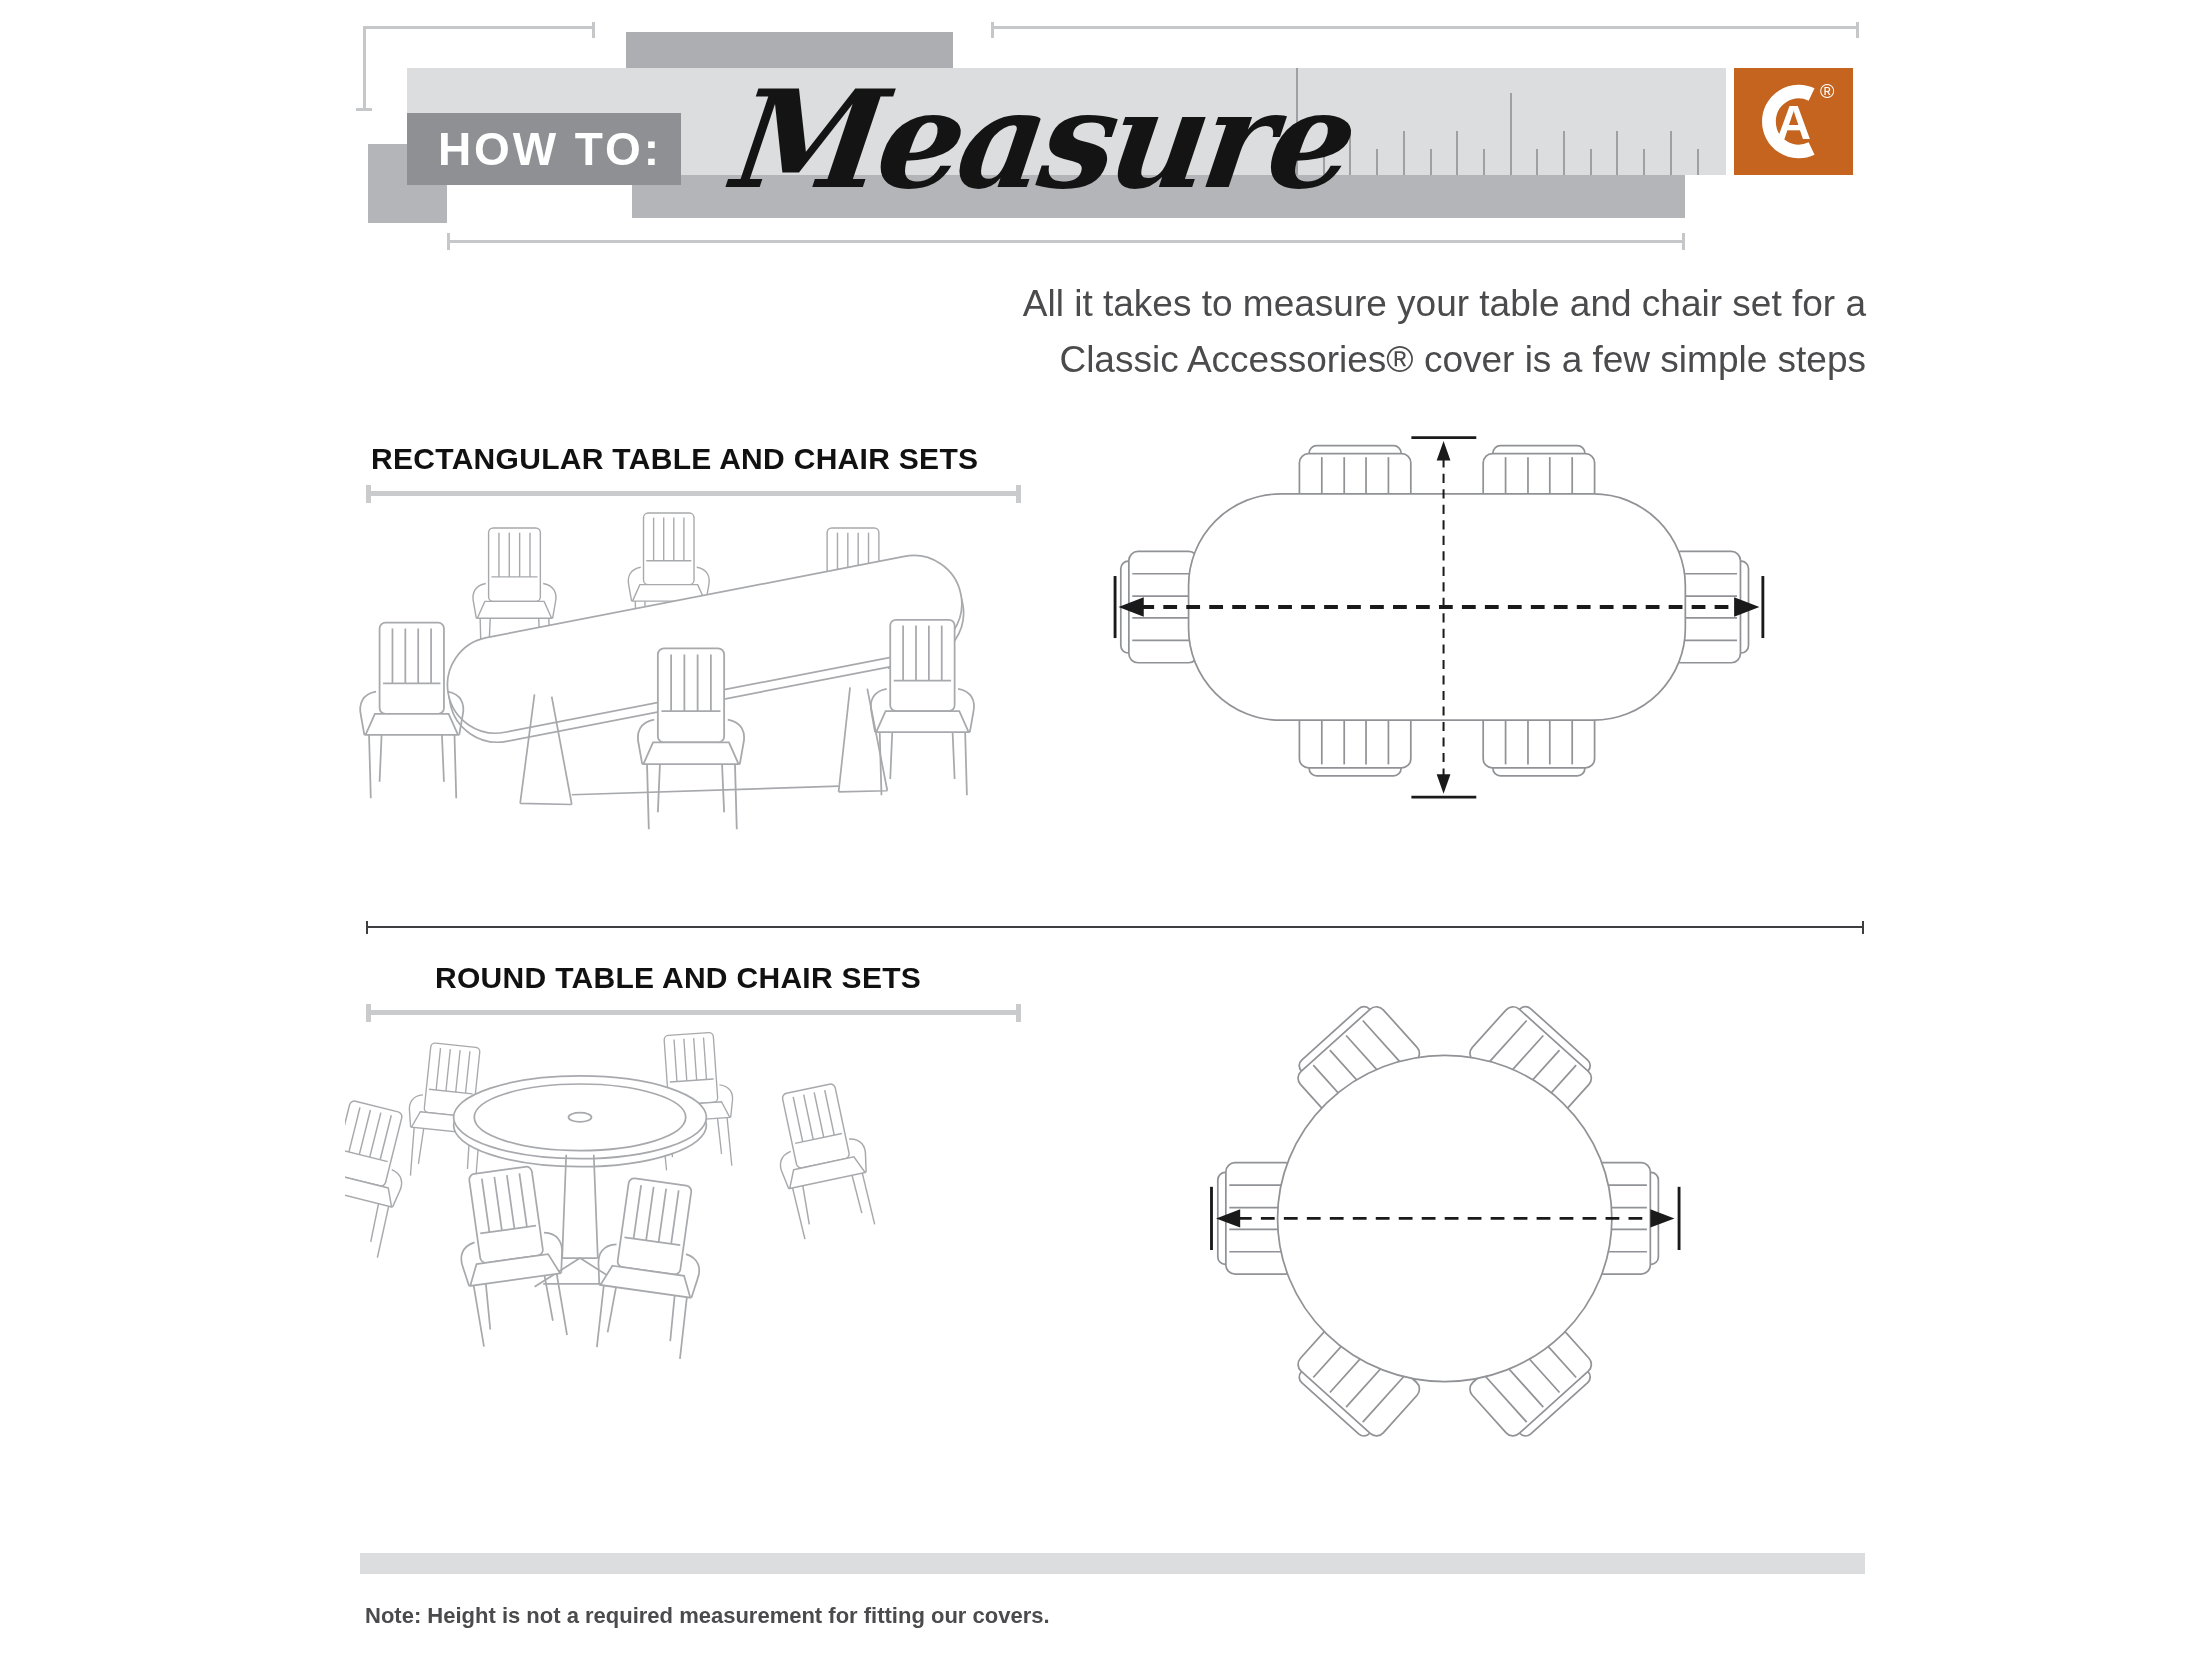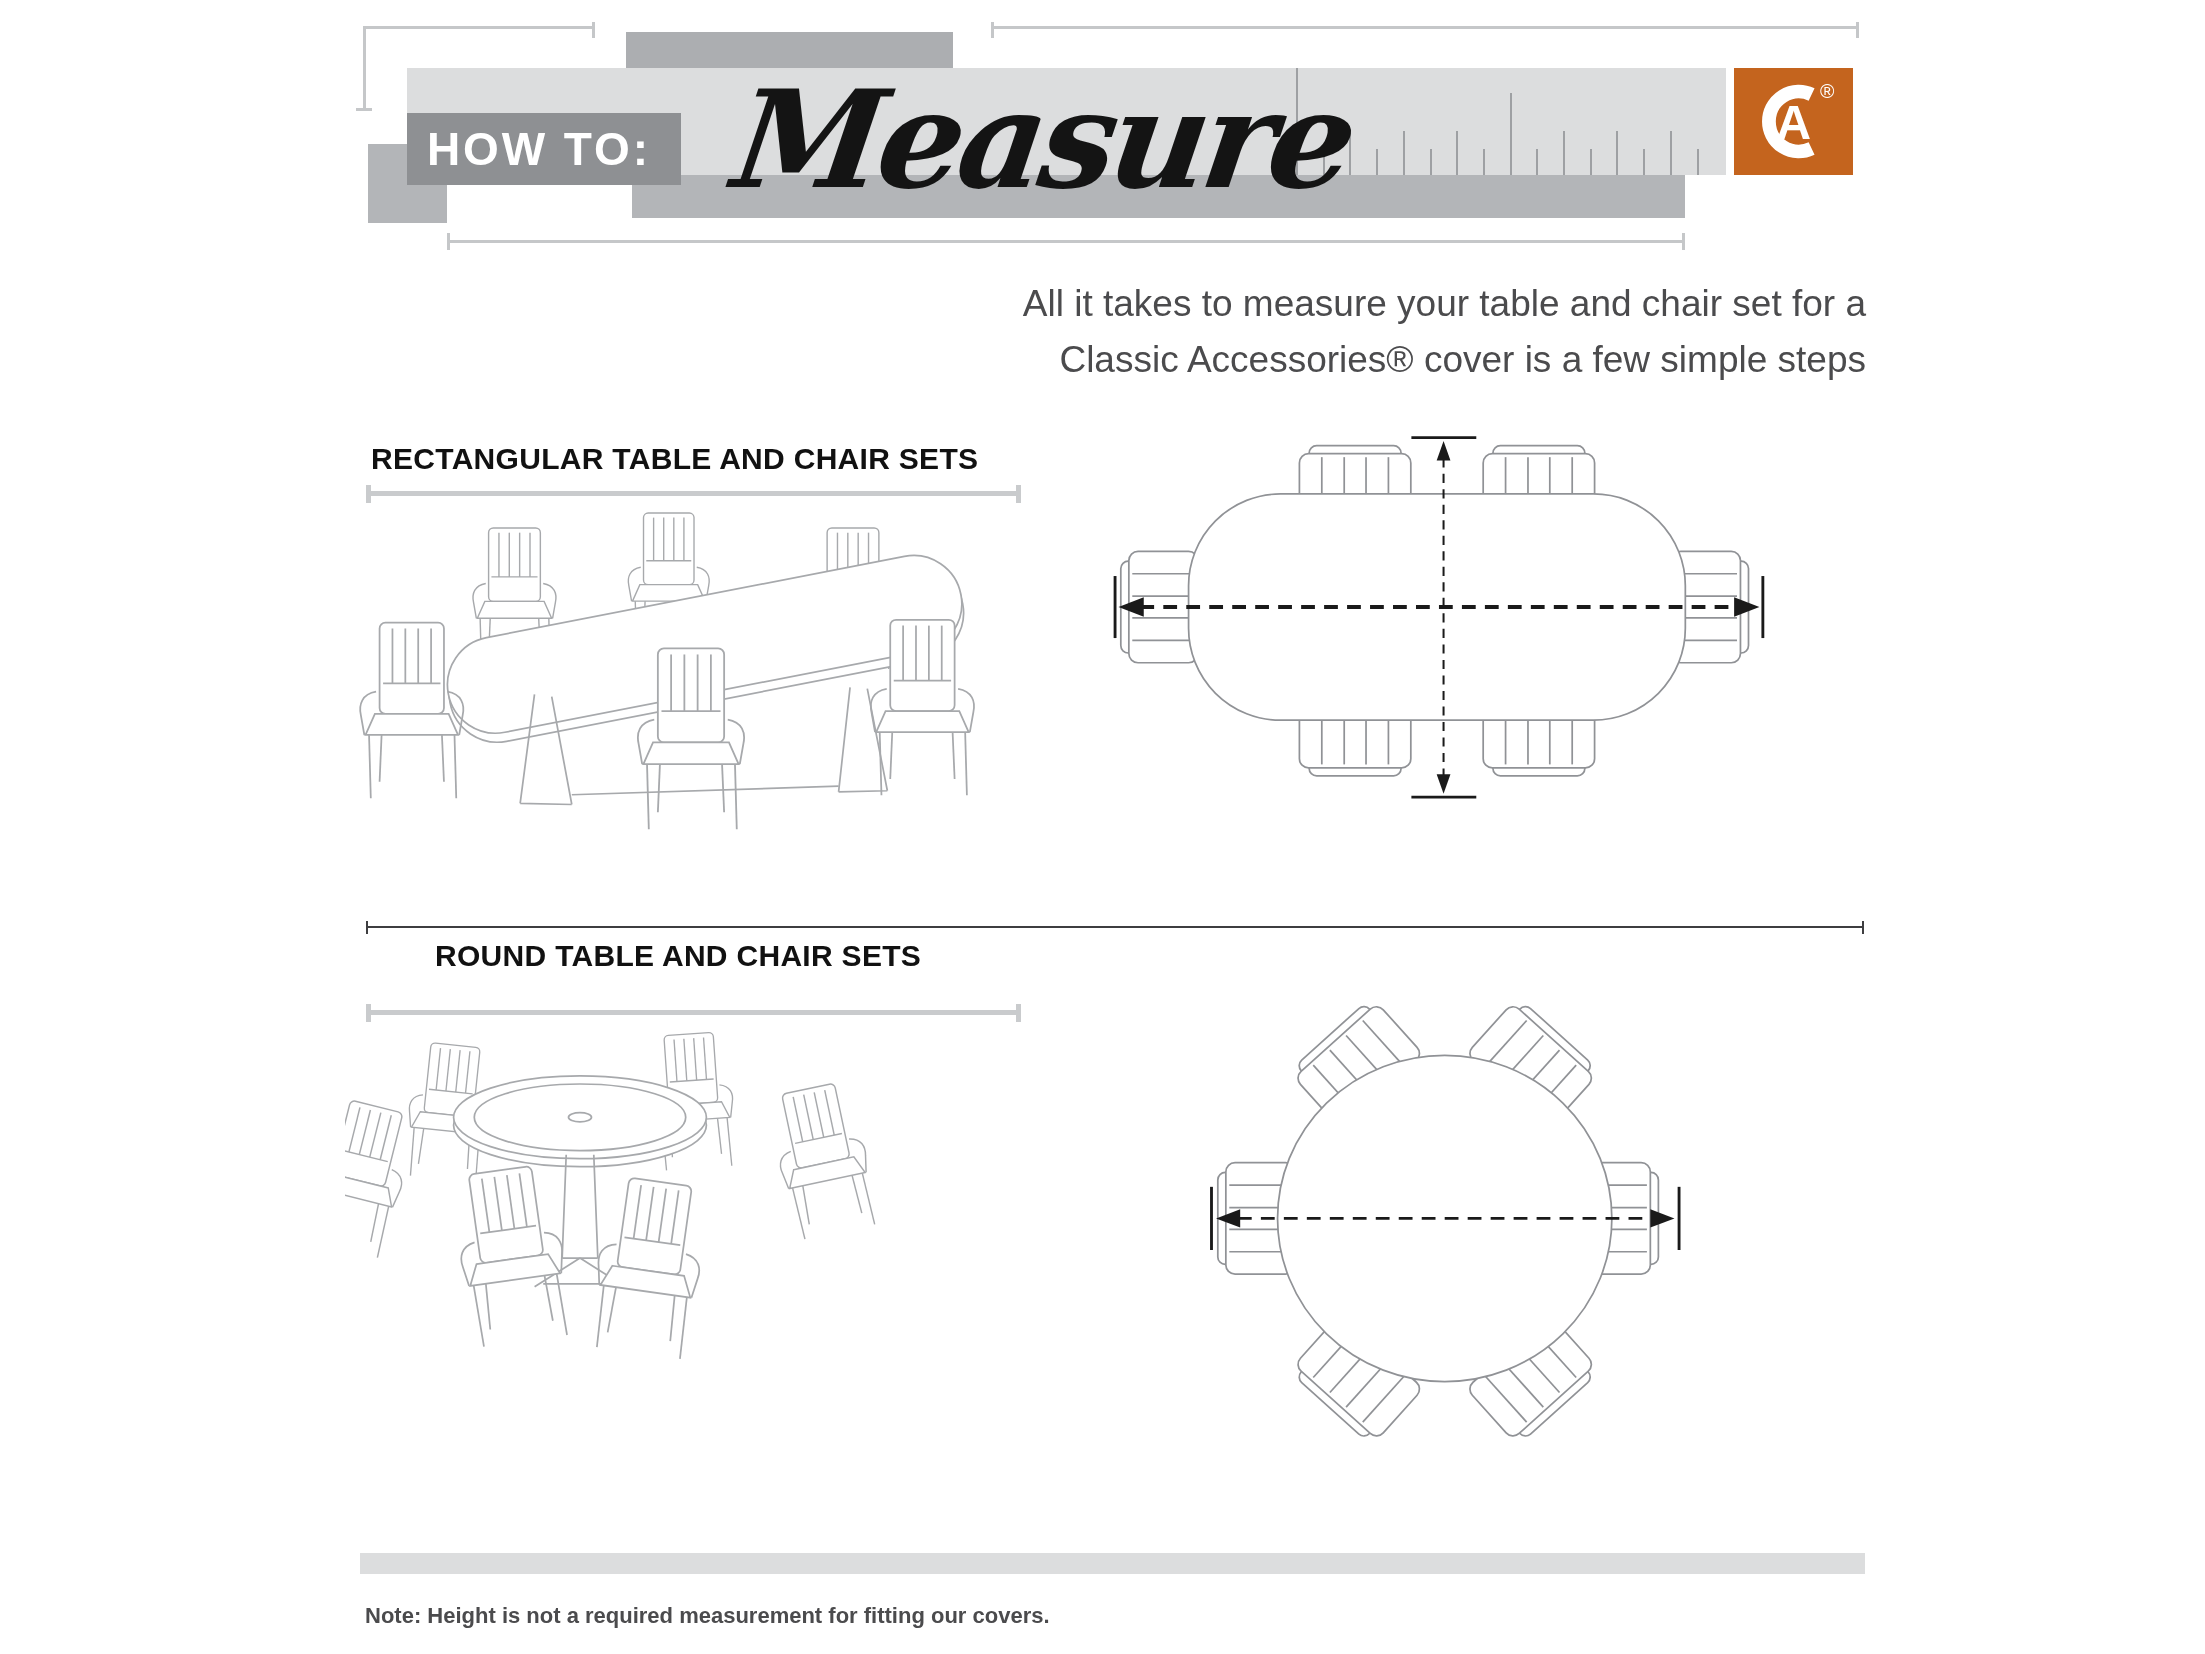--- a/index.html
+++ b/index.html
@@ -6,21 +6,21 @@
   #page{position:relative;width:2205px;height:1655px;background:#ffffff;overflow:hidden;
         font-family:"Liberation Sans",sans-serif;color:#1a1a1a;}
   .abs{position:absolute;}
   
   .rule{background:#c5c7c9;}
   #block-top{left:626px;top:32px;width:327px;height:36px;background:#acaeb1;}
   #band-light{left:407px;top:68px;width:1319px;height:107px;background:#dcddde;}
   #block-left{left:368px;top:144px;width:79px;height:79px;background:#b3b5b8;}
   #band-lower{left:632px;top:175px;width:1053px;height:43px;background:#b3b5b8;}
   #howto-badge{left:407px;top:113px;width:274px;height:72px;background:#8e9093;
-               display:flex;align-items:center;padding-left:20px;box-sizing:border-box;}
+               display:flex;align-items:center;padding-left:31px;box-sizing:border-box;}
   #howto-badge span{color:#ffffff;font-size:46px;font-weight:700;letter-spacing:2.9px;white-space:nowrap;}
   #measure-script{left:736px;top:60px;font-family:"DejaVu Serif",serif;font-style:italic;font-weight:700;
                   font-size:135px;letter-spacing:-5.7px;color:#141414;transform:skewX(-8deg);white-space:nowrap;}
   #ruler-ticks{left:1296px;top:68px;width:408px;height:107px;}
   #ruler-ticks i{position:absolute;bottom:0;width:1.7px;background:#9ea0a3;display:block;}
   #brand-logo{left:1734px;top:68px;width:119px;height:107px;background:#c4641e;}
   
   #intro{left:804px;top:276px;width:1062px;font-size:37px;line-height:56px;color:#4b4b4d;
          text-align:right;white-space:pre-line;}
   .sec-heading{font-size:30px;font-weight:700;letter-spacing:0.3px;color:#111;white-space:nowrap;}
@@ -176,21 +176,21 @@
       <polygon class="head" points="58,317 102,300 102,334"></polygon>
       <polygon class="head" points="1174,317 1130,300 1130,334"></polygon>
     </g>
   </svg>
 
 
   <div class="abs" id="divider"></div>
   <div class="abs div-tick" style="left:366px;"></div>
   <div class="abs div-tick" style="left:1862px;"></div>
 
-  <div class="abs sec-heading" style="left:435px;top:939px;">ROUND TABLE AND CHAIR SETS</div>
+  <div class="abs sec-heading" style="left:435px;top:961px;">ROUND TABLE AND CHAIR SETS</div>
   <div class="abs underline" style="left:366px;top:1010px;width:654px;"></div>
   <div class="abs underline-tick" style="left:366px;top:1004px;"></div>
   <div class="abs underline-tick" style="left:1016px;top:1004px;"></div>
 
   <svg class="abs" style="left:345px;top:1031px;" width="632" height="345" viewBox="0 0 1100 600">
     <use href="#chair3DA" transform="translate(150,20) scale(0.78) rotate(6)"></use>
     <use href="#chair3DA" transform="translate(555,8) scale(0.78) rotate(-4)"></use>
     <use href="#chair3DA" transform="translate(10,120) scale(0.85) rotate(14)"></use>
     <use href="#chair3DA" transform="translate(760,110) scale(0.85) rotate(-12)"></use>
     <g transform="translate(409,150)">

